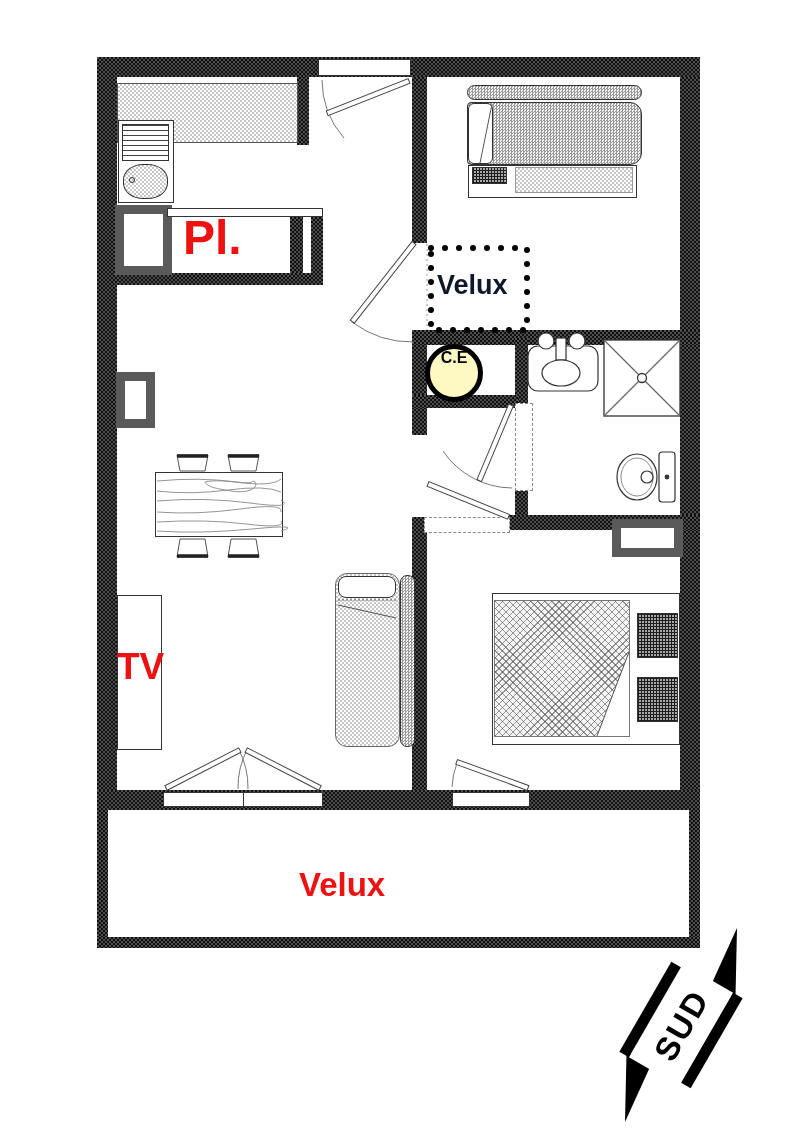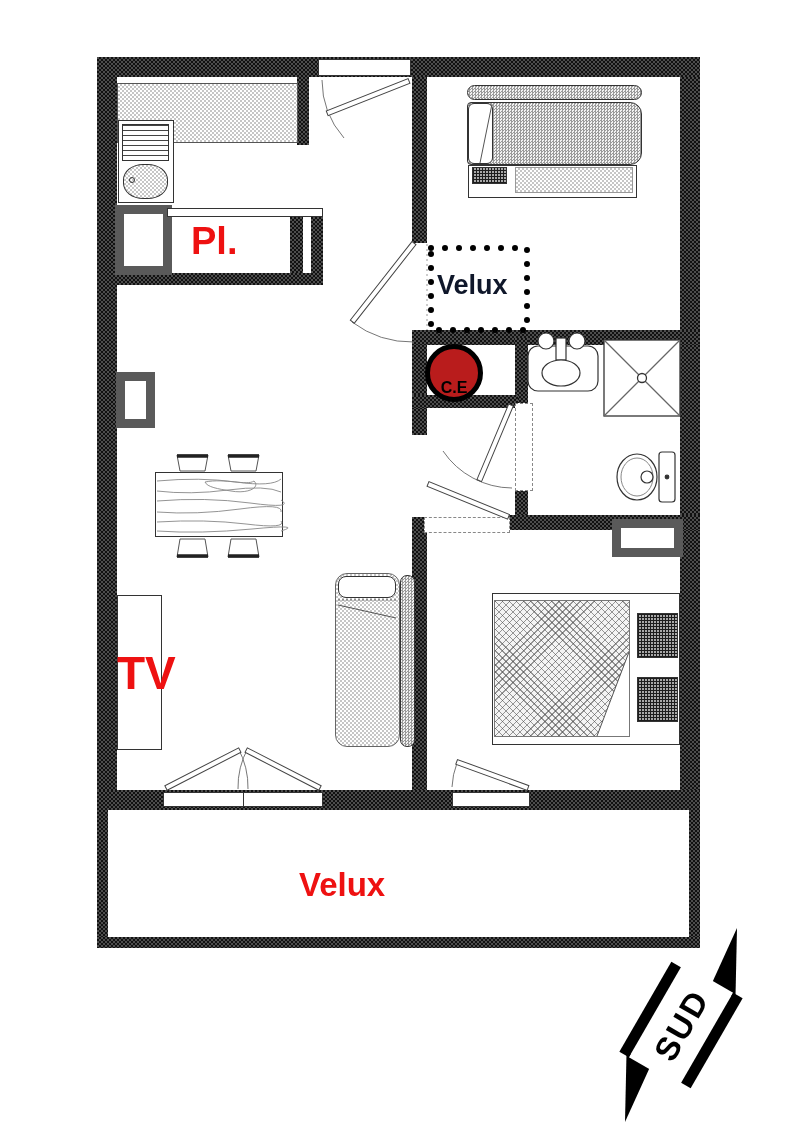--- a/index.html
+++ b/index.html
@@ -32,21 +32,21 @@
   .stripes{background-color:#fff;
     background-image:repeating-linear-gradient(180deg,#444 0 1px,#fff 1px 5px);}
   .whitebox{background:#fff;border:1px solid #333;}
   .sill{position:absolute;box-sizing:border-box;background:#fff;border:1px solid #333;z-index:3;}
   .radiator{position:absolute;box-sizing:border-box;background:#fff;border:9px solid var(--radiator-gray);z-index:3;}
   .dashedbox{position:absolute;box-sizing:border-box;background:#fff;border:1px dashed #888;z-index:3;}
   .overlay{position:absolute;left:0;top:0;z-index:4;pointer-events:none;}
   .lbl{position:absolute;font-weight:bold;color:#0f172a;z-index:5;white-space:nowrap;}
   .lbl.red{color:var(--label-red);}
   .ce-circle{position:absolute;left:425px;top:344px;width:48px;height:48px;border:5px solid #000;
-             border-radius:50%;background:#b91c1c;display:flex;align-items:flex-end;justify-content:center;
+             border-radius:50%;background:#fef9c3;display:flex;align-items:flex-start;justify-content:center;
              font-weight:bold;font-size:16px;z-index:4;}
 </style>
 </head>
 <body>
 
 <div class="canvas">
 
   <div class="wall" style="left:97px;top:57px;width:603px;height:20px;"></div>
   <div class="wall" style="left:97px;top:77px;width:20px;height:733px;"></div>
   <div class="wall" style="left:680px;top:77px;width:20px;height:733px;"></div>
@@ -201,18 +201,18 @@
       <rect x="58" y="-40" width="104" height="11" fill="#000"></rect>
       <rect x="62" y="29" width="104" height="11" fill="#000"></rect>
       <text x="112" y="12" text-anchor="middle" font-family="Liberation Sans, sans-serif" font-weight="bold" font-size="33" letter-spacing="2" fill="#000">SUD</text>
     </g>
   </svg>
 
   <div class="ce-circle">
     <span>C.E</span>
   </div>
 
-  <div class="lbl red" style="left:183px;top:220px;font-size:38px;margin-left:8px;">Pl.</div>
+  <div class="lbl red" style="left:183px;top:210px;font-size:48px;">Pl.</div>
   <div class="lbl" style="left:437px;top:270px;font-size:27px;">Velux</div>
-  <div class="lbl red" style="left:117px;top:646px;font-size:46px;">TV</div>
+  <div class="lbl red" style="left:117px;top:646px;font-size:37px;">TV</div>
   <div class="lbl red" style="left:299px;top:866px;font-size:33px;">Velux</div>
 
 </div>
 
 </body></html>

